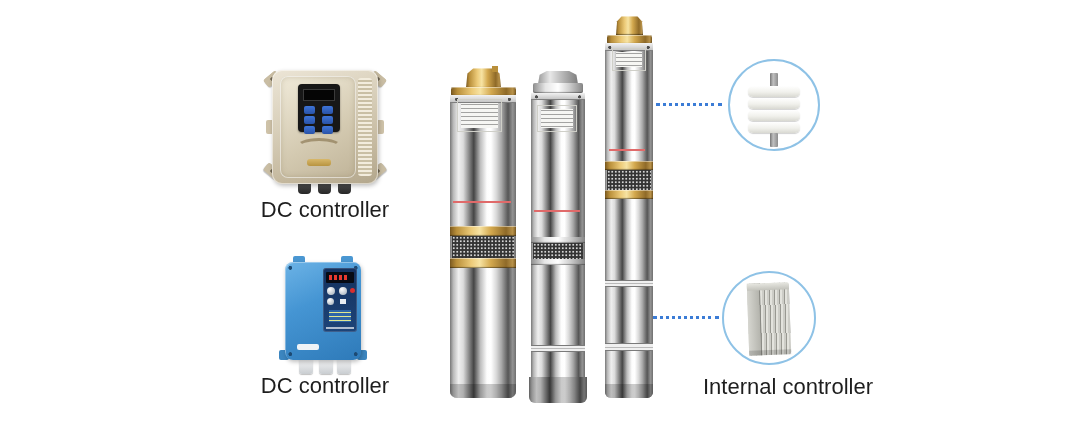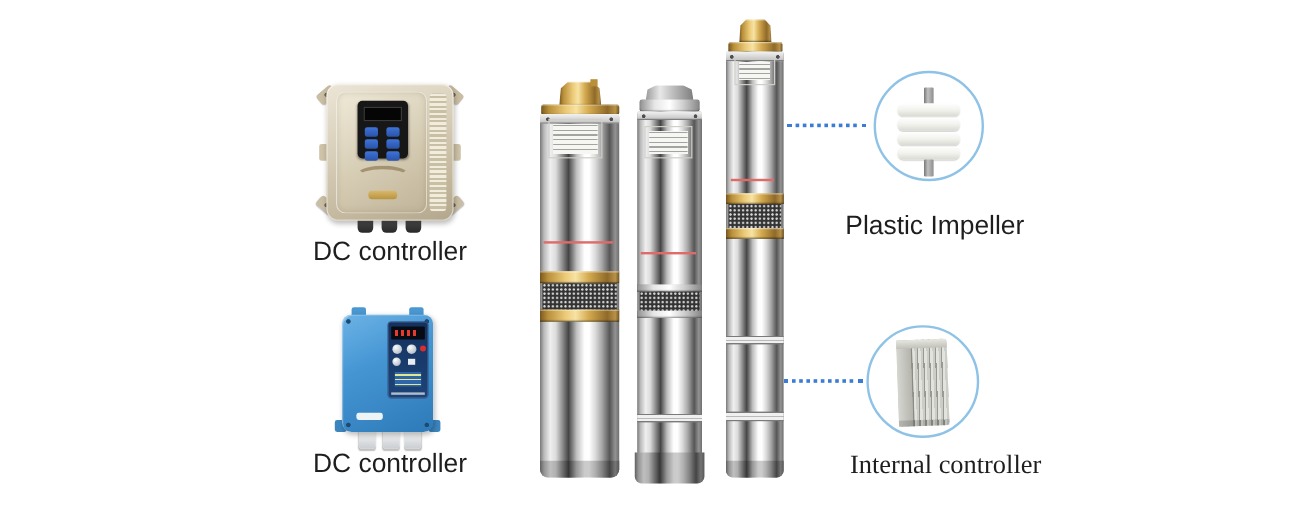--- a/index.html
+++ b/index.html
@@ -166,24 +166,23 @@
   <div class="abs dots" style="left:653px;top:316px;width:66px;"></div>
 
   <div class="abs callout-circle" style="left:728px;top:59px;width:92px;height:92px;">
     <div class="abs shaft" style="left:40px;top:12px;width:8px;height:14px;"></div>
     <div class="abs disc" style="left:18px;top:25px;width:52px;height:11px;"></div>
     <div class="abs disc" style="left:18px;top:37px;width:52px;height:11px;"></div>
     <div class="abs disc" style="left:18px;top:49px;width:52px;height:11px;"></div>
     <div class="abs disc" style="left:18px;top:61px;width:52px;height:11px;"></div>
     <div class="abs shaft" style="left:40px;top:72px;width:8px;height:14px;"></div>
   </div>
-  <div class="abs cap" style="left:694px;top:176px;width:170px;">Plastic Impeller</div>
 
   <div class="abs callout-circle" style="left:722px;top:271px;width:94px;height:94px;">
     <div class="abs" style="left:24px;top:10px;width:42px;height:72px;border-radius:3px;transform:rotate(-2deg);background:repeating-linear-gradient(90deg,#cdcdc7 0 2px,#999992 2px 3px,#e3e3dd 3px 5px);">
       <div class="abs" style="left:0;top:0;width:13px;height:100%;background:linear-gradient(90deg,#d6d6d0,#b4b4ad);border-right:1px solid #8a8a84;"></div>
       <div class="abs" style="left:0;top:0;width:100%;height:7px;border-radius:2px 2px 0 0;background:linear-gradient(180deg,#e7e7e1,#c2c2bb);"></div>
       <div class="abs" style="left:0;bottom:0;width:100%;height:5px;background:rgba(0,0,0,.15);"></div>
     </div>
   </div>
-  <div class="abs cap" style="left:698px;top:375px;width:180px;font-family:Liberation Serif, serif;">Internal controller</div>
+  <div class="abs cap" style="left:698px;top:375px;width:180px;">Internal controller</div>
 
 </div>
 
 </body></html>

